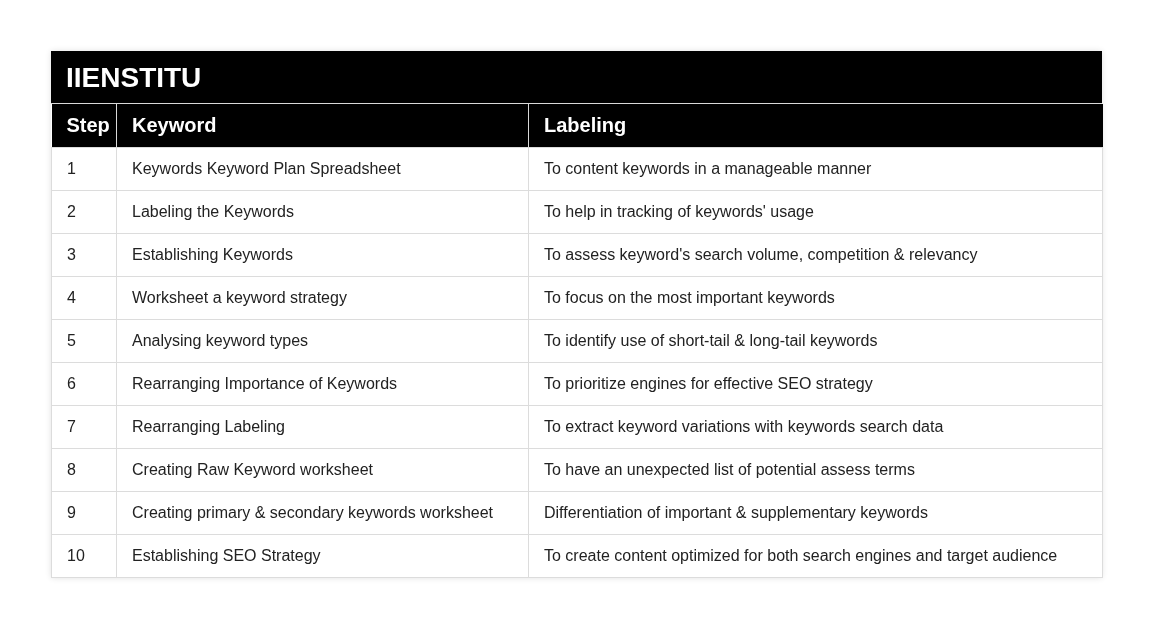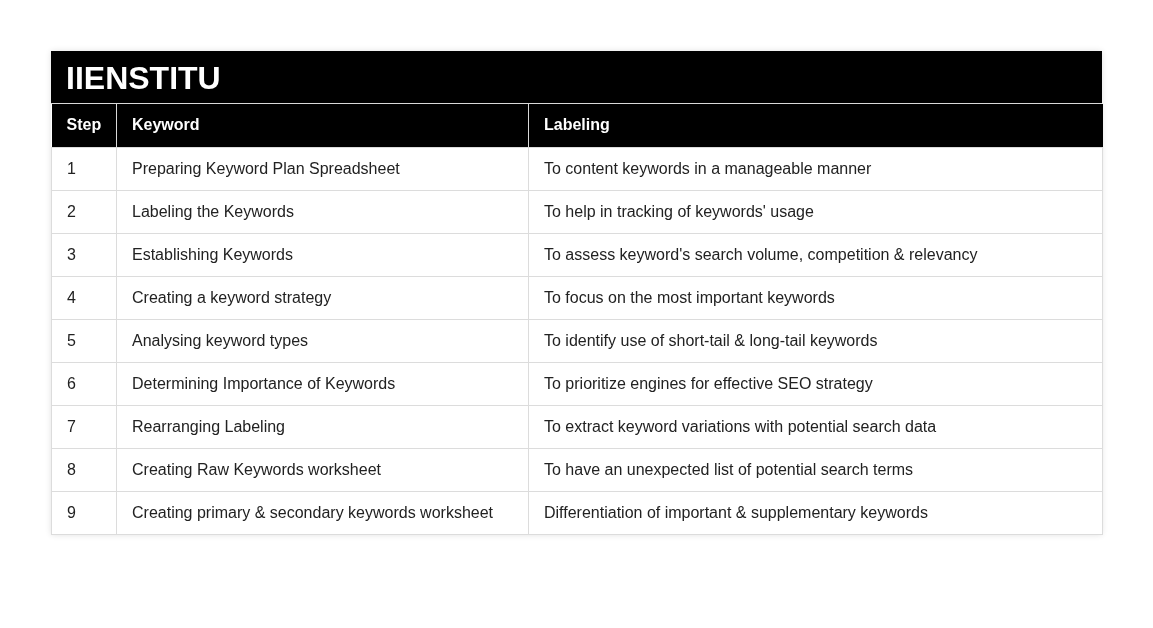--- a/index.html
+++ b/index.html
@@ -20,39 +20,39 @@
       top: 51px;
       width: 1051px;
       box-shadow: 0 0 6px rgba(0,0,0,0.12);
     }
     .title-bar {
       background: #000000;
       color: #ffffff;
       height: 52px;
       line-height: 54px;
       padding-left: 15px;
-      font-size: 32px;
+      font-size: 28px;
       font-weight: bold;
       border-bottom: 1px solid #d9d9d9;
       box-sizing: border-box;
       height: 53px;
     }
     table {
       border-collapse: collapse;
       width: 1051px;
       table-layout: fixed;
     }
     col.c-step { width: 65px; }
     col.c-action { width: 412px; }
     col.c-purpose { width: 574px; }
     thead th {
       background: #000000;
       color: #ffffff;
       font-weight: bold;
-      font-size: 16px;
+      font-size: 20px;
       text-align: left;
       height: 43px;
       padding: 0 0 0 15px;
       border-right: 1px solid #d9d9d9;
       box-sizing: border-box;
     }
     thead th:last-child { border-right: none; }
     tbody td {
       height: 43px;
       padding: 0 0 0 15px;
@@ -78,58 +78,63 @@
     <thead>
       <tr>
         <th>Step</th>
         <th>Keyword</th>
         <th>Labeling</th>
       </tr>
     </thead>
     <tbody>
       <tr>
         <td>1</td>
-        <td>Preparing Keyword Plan Spreadsheet</td>
+        <td>Keywords Keyword Plan Spreadsheet</td>
         <td>To content keywords in a manageable manner</td>
       </tr>
       <tr>
         <td>2</td>
         <td>Labeling the Keywords</td>
         <td>To help in tracking of keywords' usage</td>
       </tr>
       <tr>
         <td>3</td>
         <td>Establishing Keywords</td>
         <td>To assess keyword's search volume, competition &amp; relevancy</td>
       </tr>
       <tr>
         <td>4</td>
-        <td>Creating a keyword strategy</td>
+        <td>Worksheet a keyword strategy</td>
         <td>To focus on the most important keywords</td>
       </tr>
       <tr>
         <td>5</td>
         <td>Analysing keyword types</td>
         <td>To identify use of short-tail &amp; long-tail keywords</td>
       </tr>
       <tr>
         <td>6</td>
-        <td>Determining Importance of Keywords</td>
+        <td>Rearranging Importance of Keywords</td>
         <td>To prioritize engines for effective SEO strategy</td>
       </tr>
       <tr>
         <td>7</td>
         <td>Rearranging Labeling</td>
-        <td>To extract keyword variations with potential search data</td>
+        <td>To extract keyword variations with keywords search data</td>
       </tr>
       <tr>
         <td>8</td>
-        <td>Creating Raw Keywords worksheet</td>
-        <td>To have an unexpected list of potential search terms</td>
+        <td>Creating Raw Keyword worksheet</td>
+        <td>To have an unexpected list of potential assess terms</td>
       </tr>
       <tr>
         <td>9</td>
         <td>Creating primary &amp; secondary keywords worksheet</td>
         <td>Differentiation of important &amp; supplementary keywords</td>
       </tr>
+      <tr>
+        <td>10</td>
+        <td>Establishing SEO Strategy</td>
+        <td>To create content optimized for both search engines and target audience</td>
+      </tr>
     </tbody>
   </table>
 </div>
 
 </body></html>

